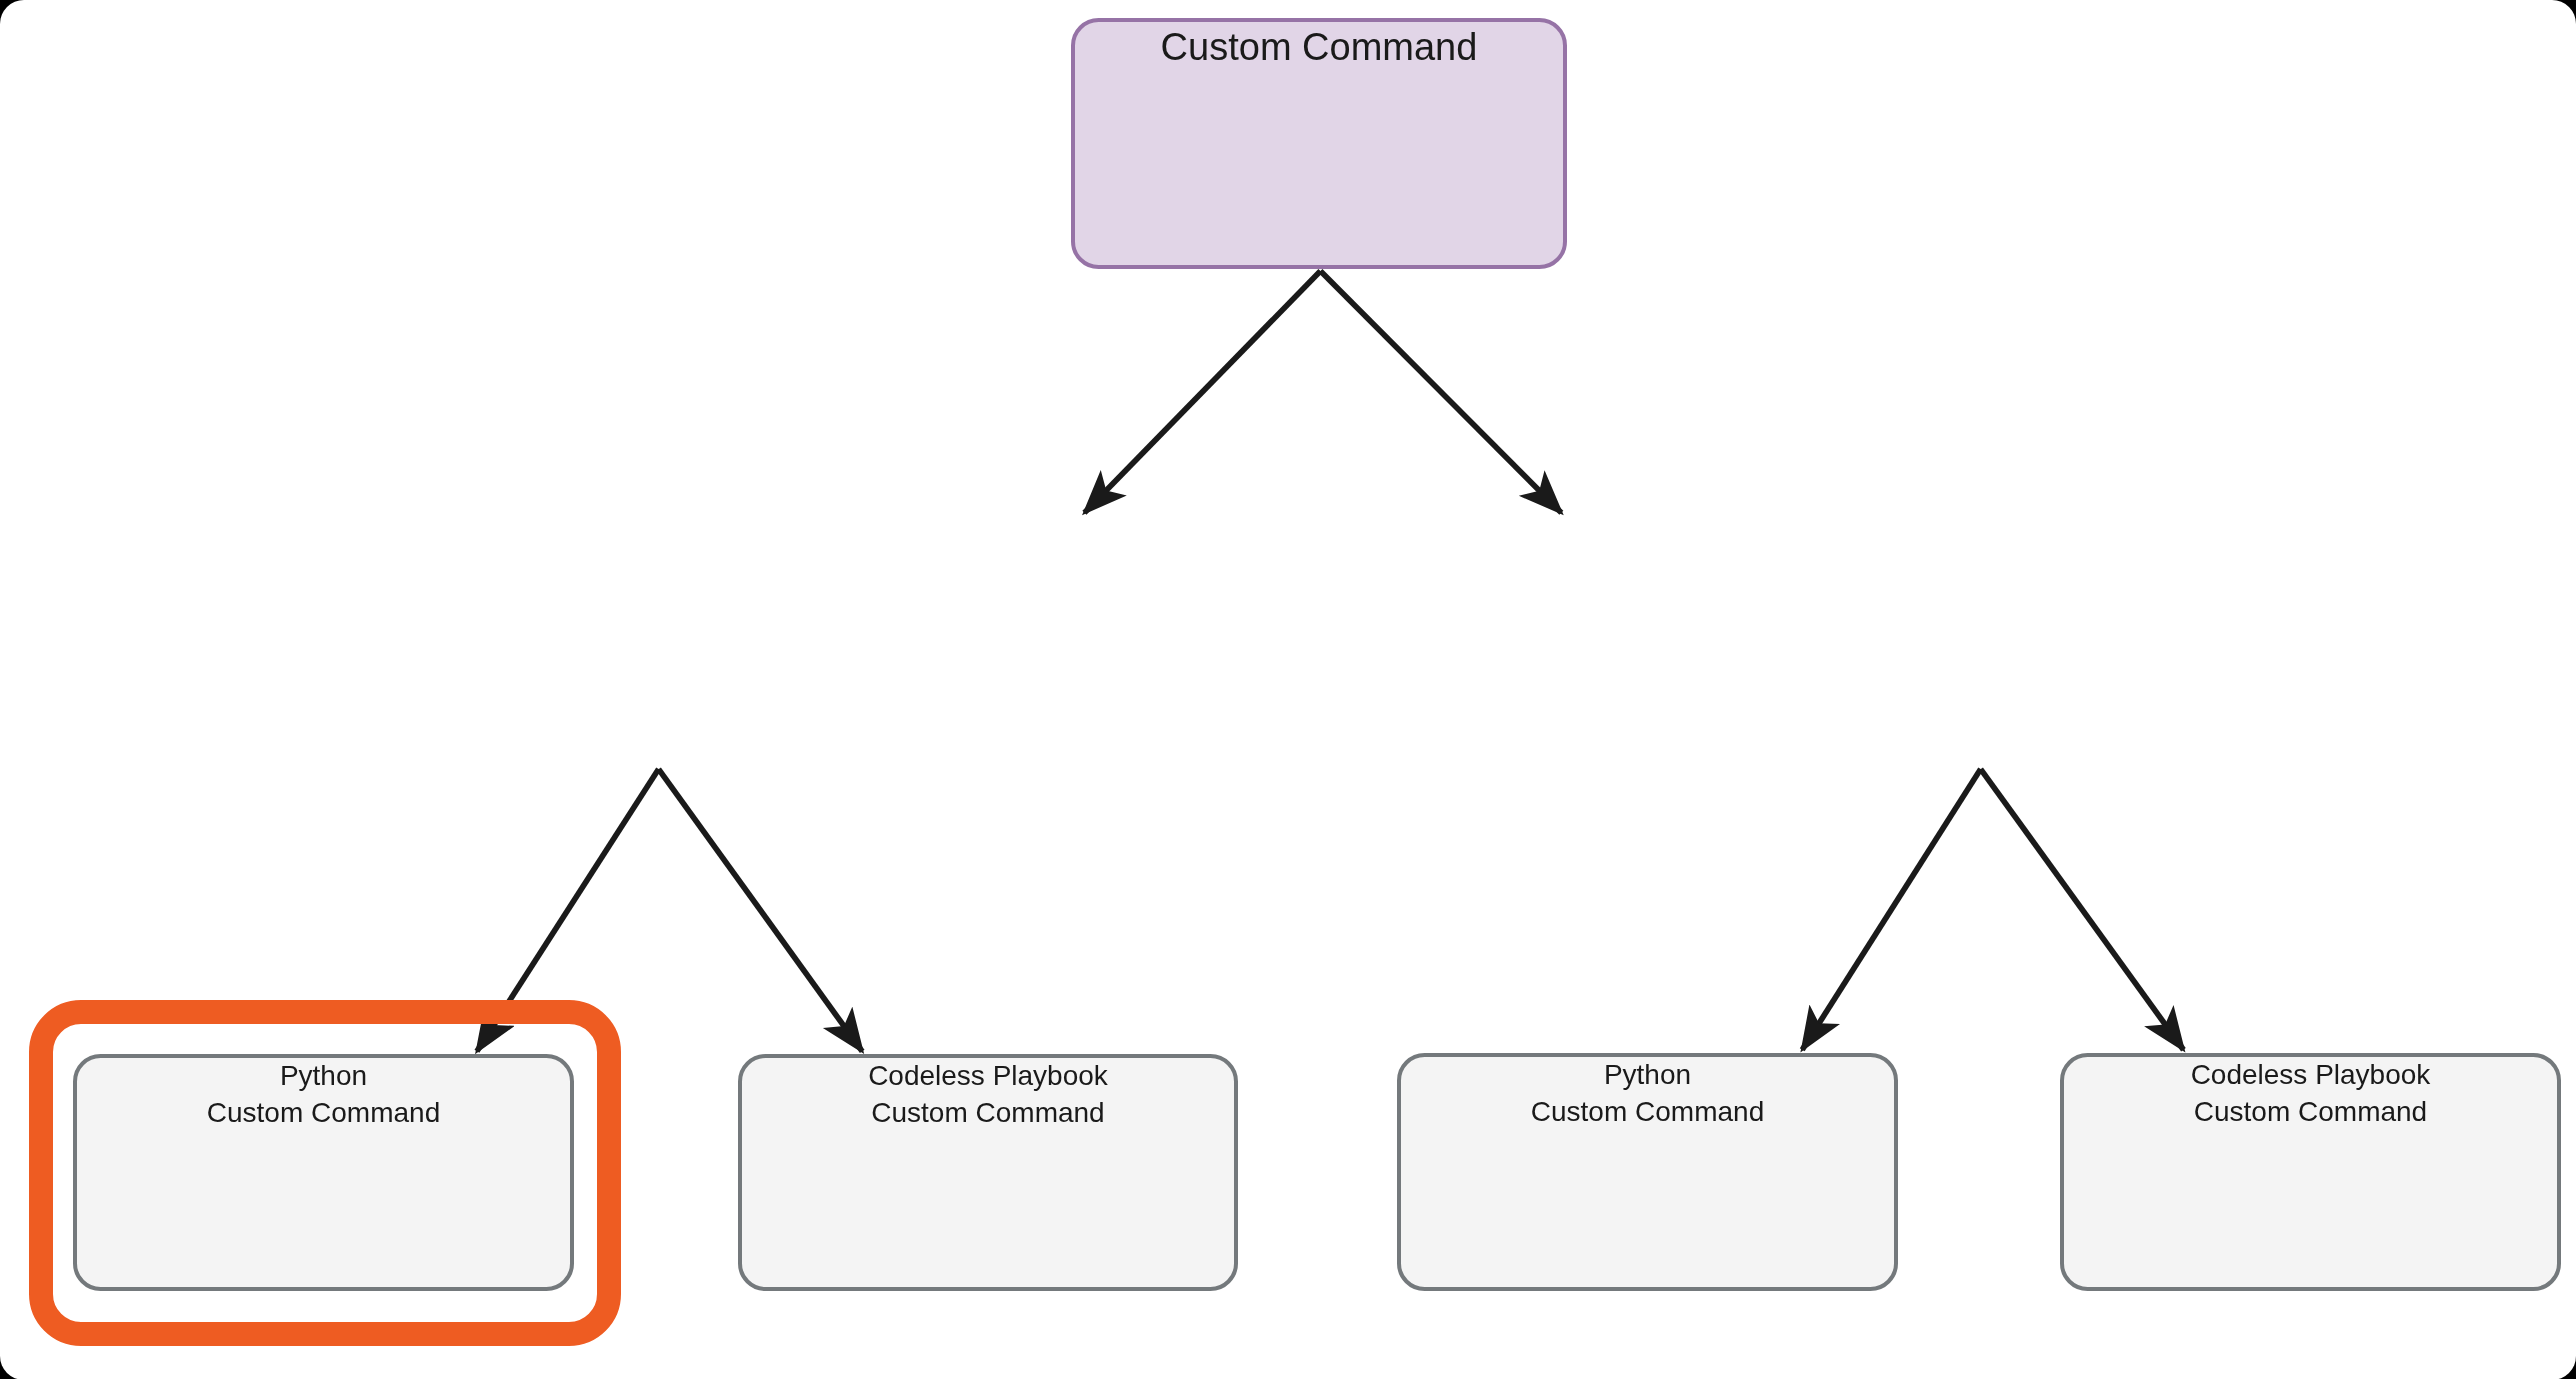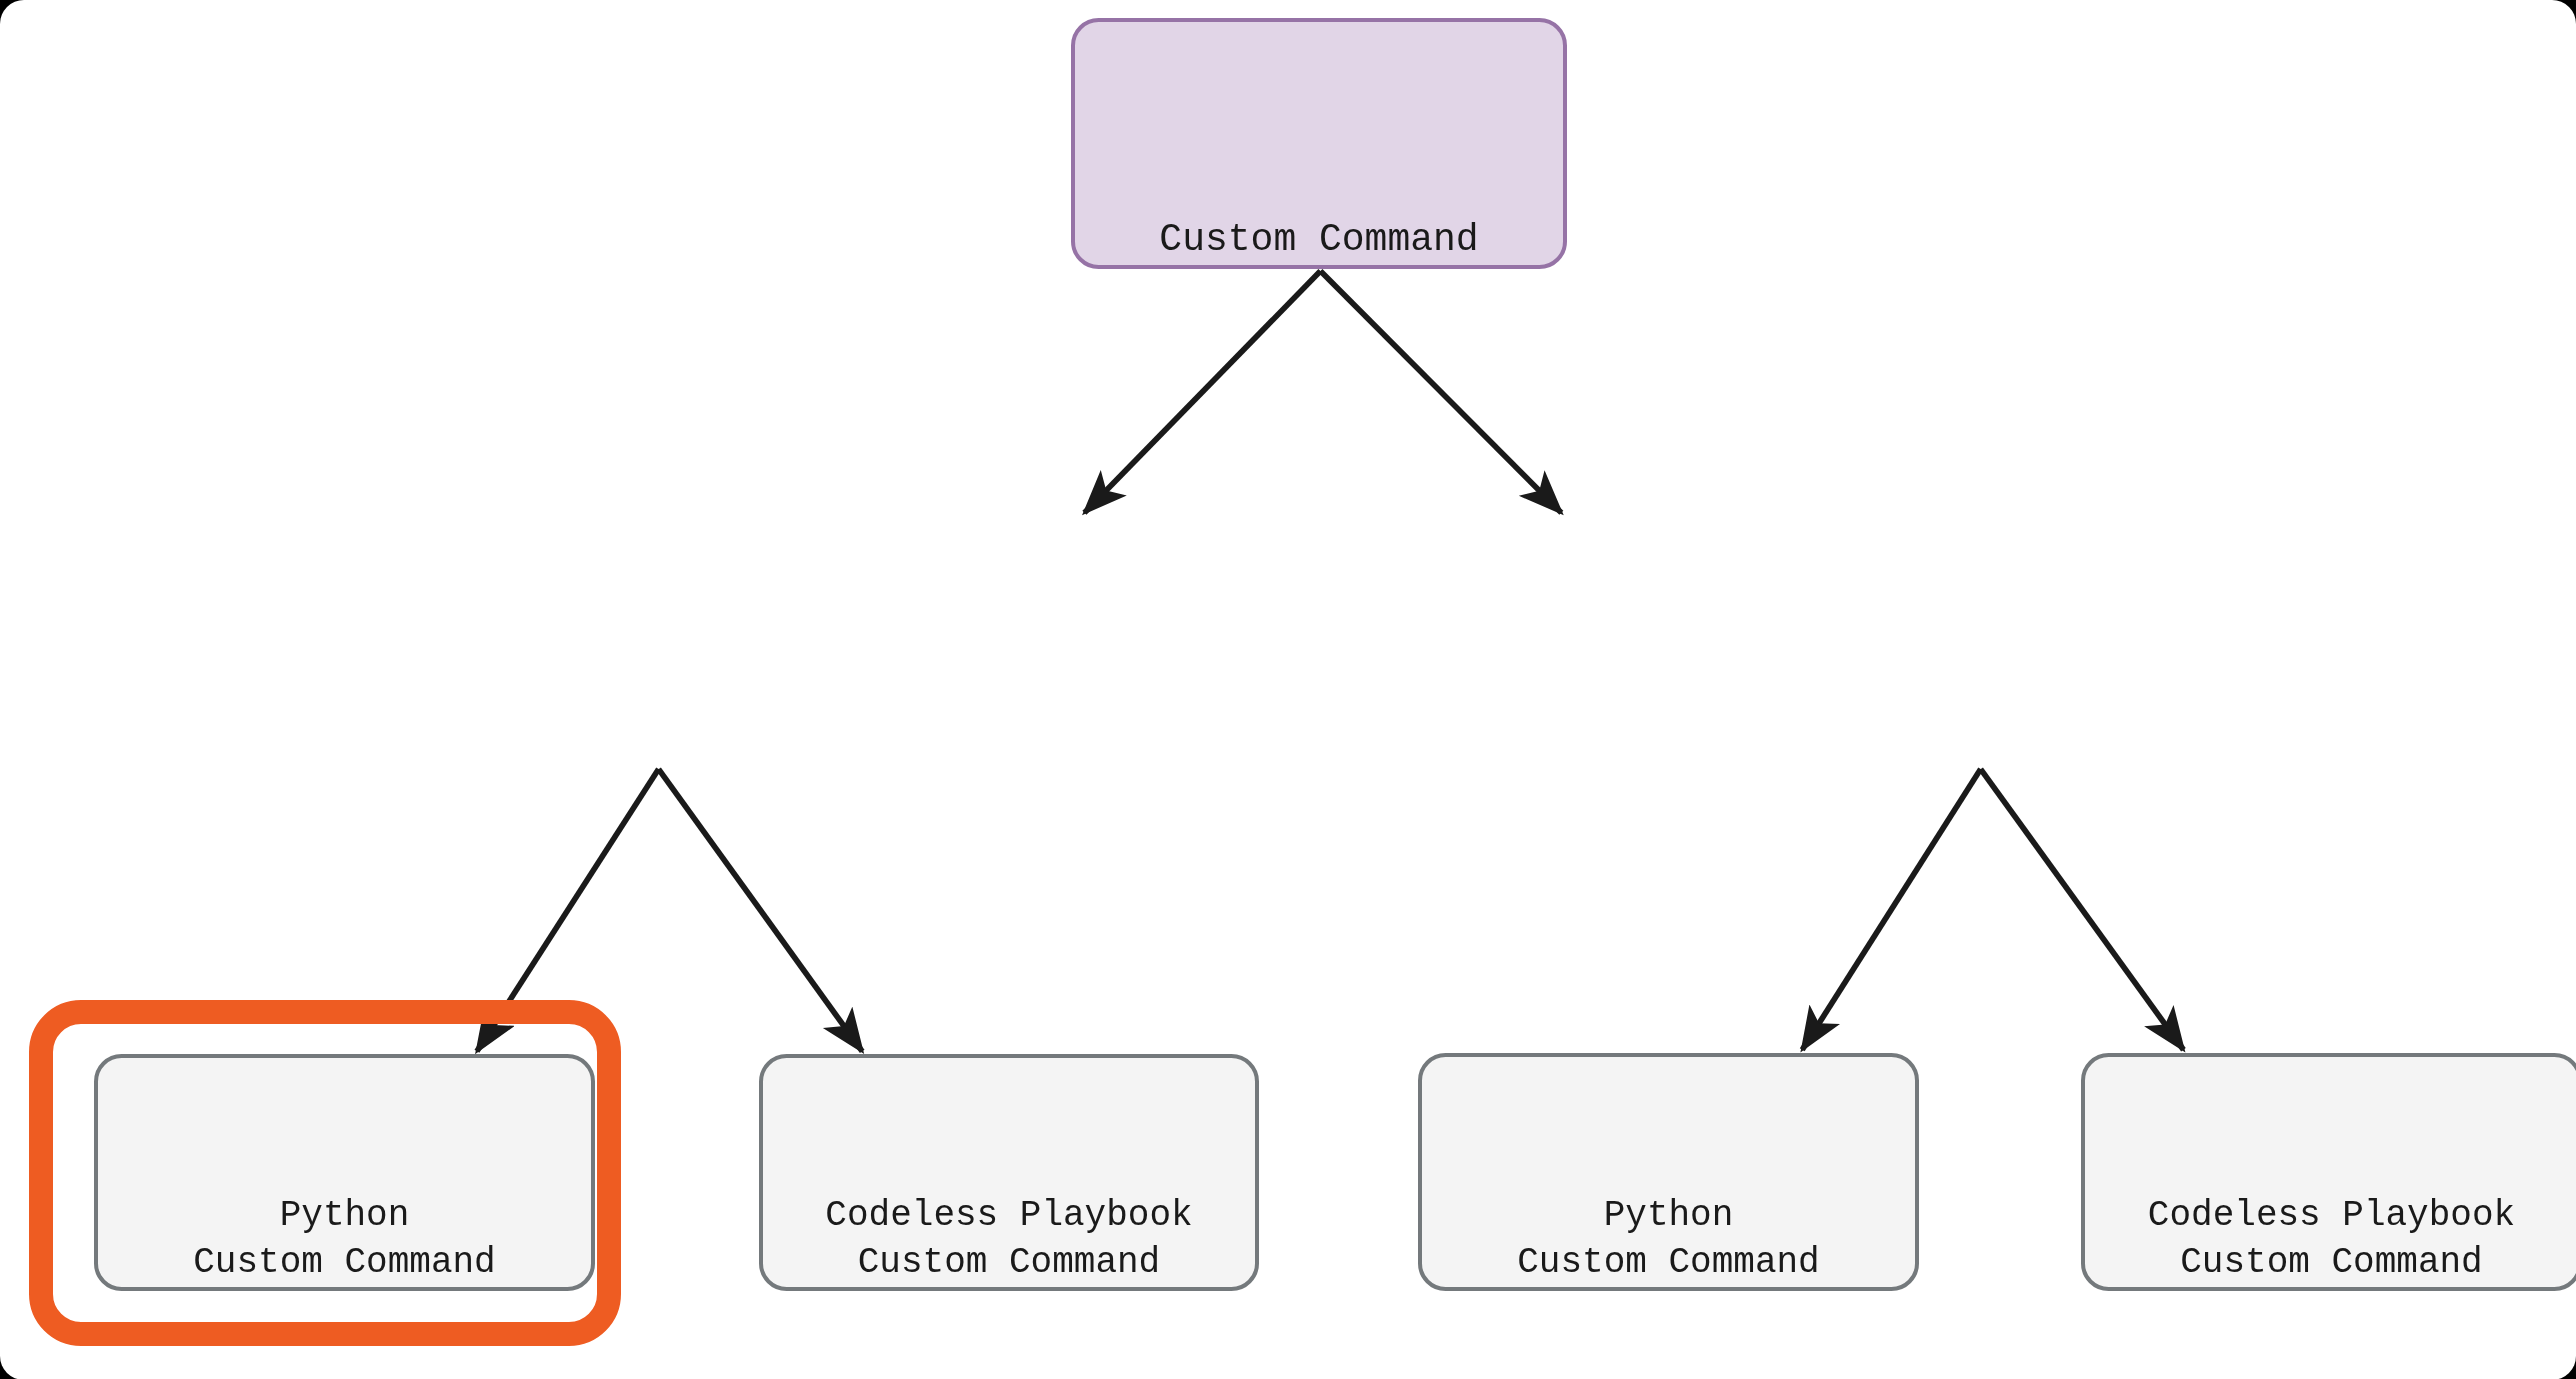--- a/index.html
+++ b/index.html
@@ -20,26 +20,25 @@
     position: absolute;
     left: 0; top: 0;
     width: 2576px;
     height: 1380px;
     pointer-events: none;
   }
   .node {
     position: absolute;
     box-sizing: border-box;
     display: flex;
-    align-items: flex-end;
+    align-items: flex-start;
     justify-content: center;
     text-align: center;
     color: #1a1a1a;
     line-height: 1.32;
-    font-family: Liberation Mono, monospace;
   }
   .node .label {
     display: block;
     white-space: pre-line;
   }
   
   .node-root {
     left: 1071px; top: 18px;
     width: 496px; height: 251px;
     background: #e1d5e7;
@@ -54,22 +53,21 @@
     border-radius: 27.6px;
     font-size: 38px;
   }
   .node-blue-left  { left: 237px;  top: 515px; width: 844px; height: 251px; }
   .node-blue-right { left: 1563px; top: 515px; width: 835px; height: 251px; }
   
   .node-gray {
     background: #f4f4f4;
     border: 4px solid #74797c;
     border-radius: 27.6px;
-    font-size: 36px;
-    margin-left: 21px;
+    font-size: 28px;
   }
   .node-gray-1 { left: 73px;   top: 1054px; width: 501px; height: 237px; }
   .node-gray-2 { left: 738px;  top: 1054px; width: 500px; height: 237px; }
   .node-gray-3 { left: 1397px; top: 1053px; width: 501px; height: 238px; }
   .node-gray-4 { left: 2060px; top: 1053px; width: 501px; height: 238px; }
 
   
   .highlight-ring {
     position: absolute;
     left: 29px; top: 1000px;

